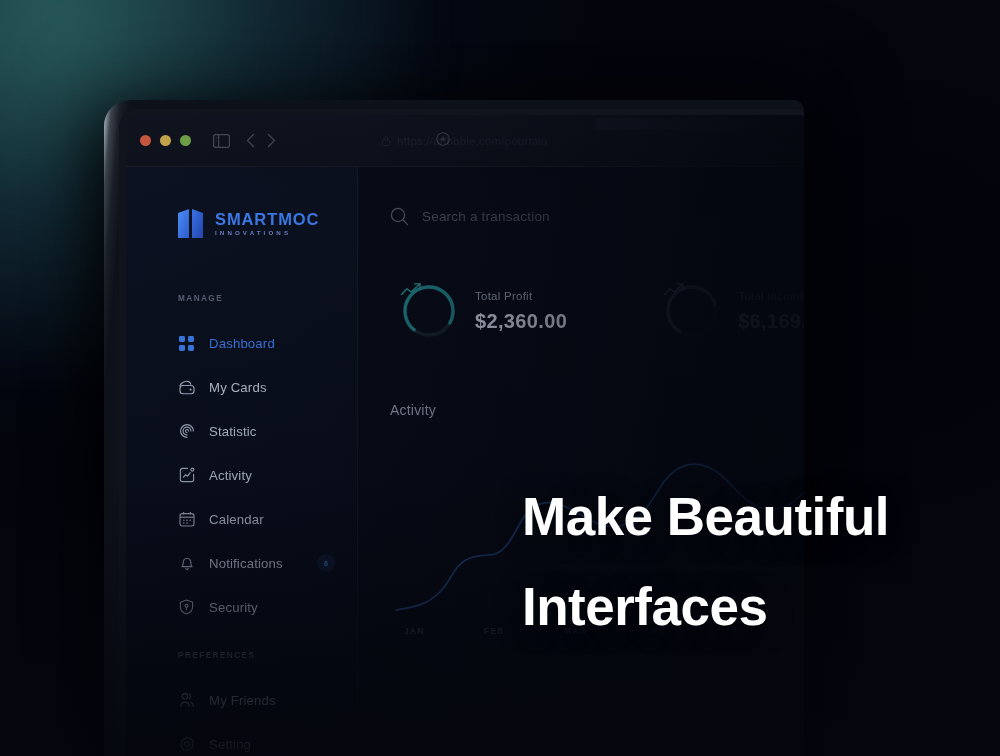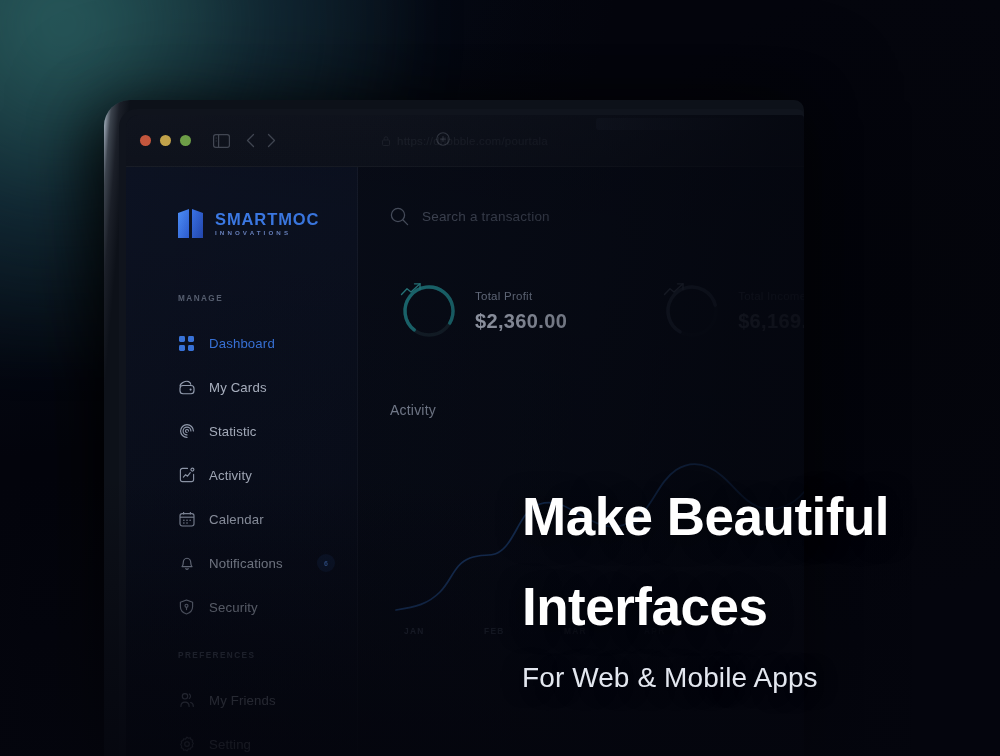--- a/index.html
+++ b/index.html
@@ -431,15 +431,14 @@
         <div id="veil"></div>
       </div>
     </div>
   </div>
 
   <div class="bg-bottomfade"></div>
 
   <div id="hero">
     <div class="hero-line">Make Beautiful</div>
     <div class="hero-line">Interfaces</div>
-    <div class="hero-sub">For Web &amp; Mobile Apps</div>
   </div>
 </div>
 
 </body></html>

